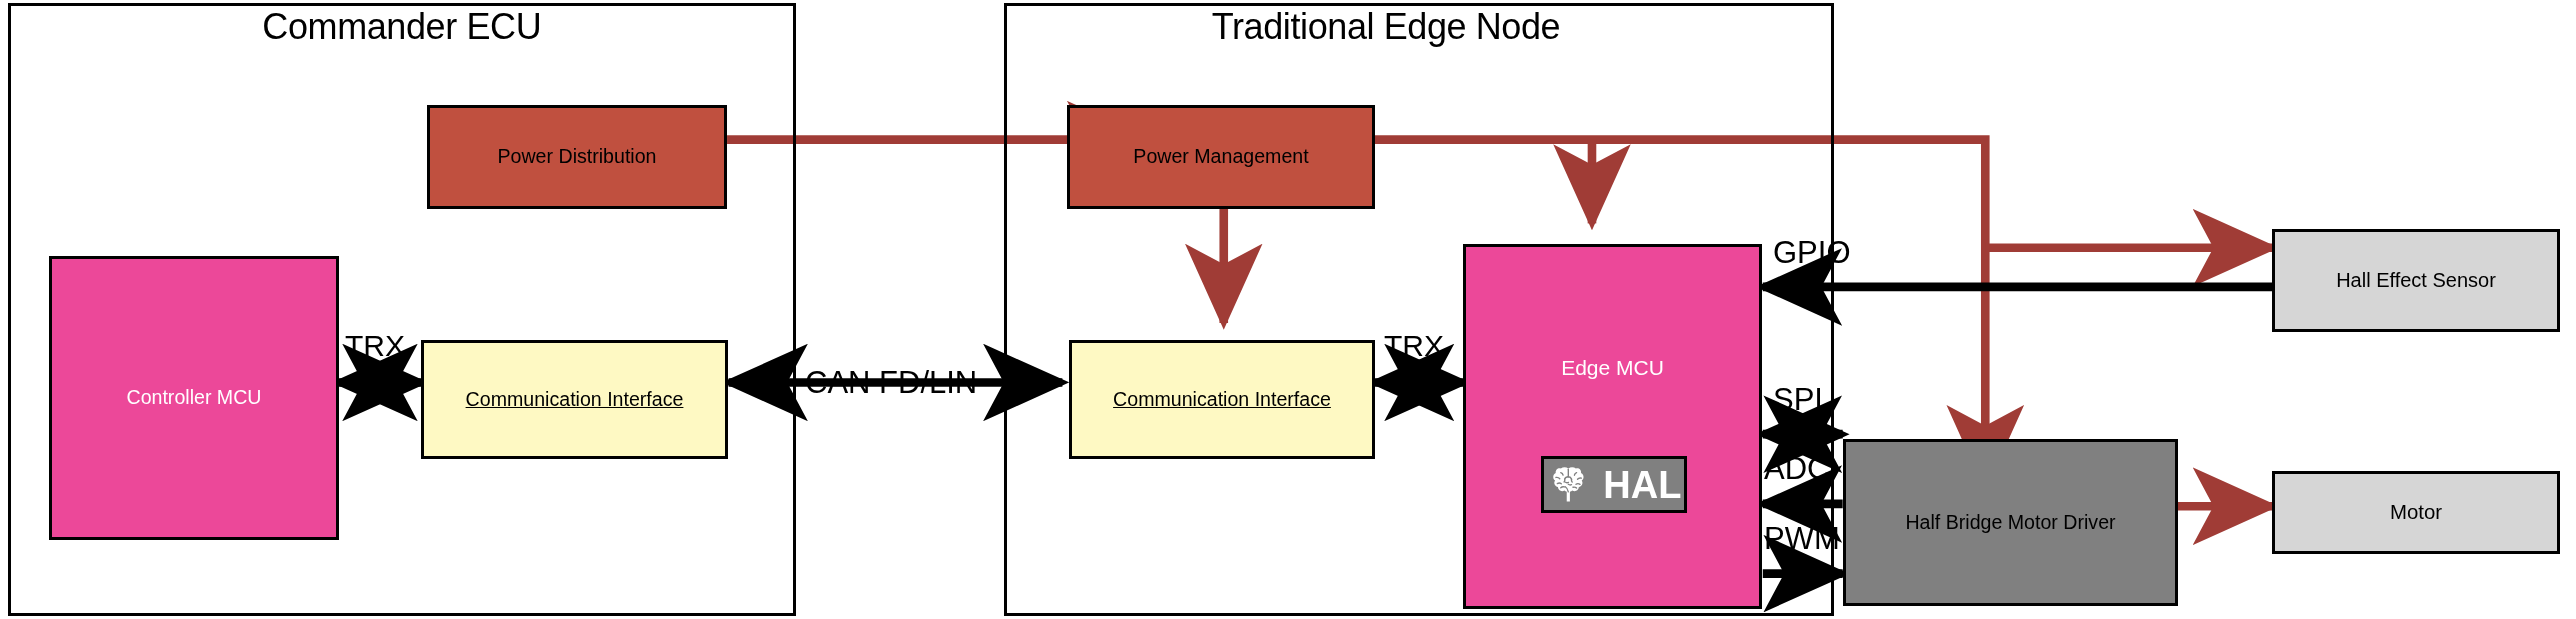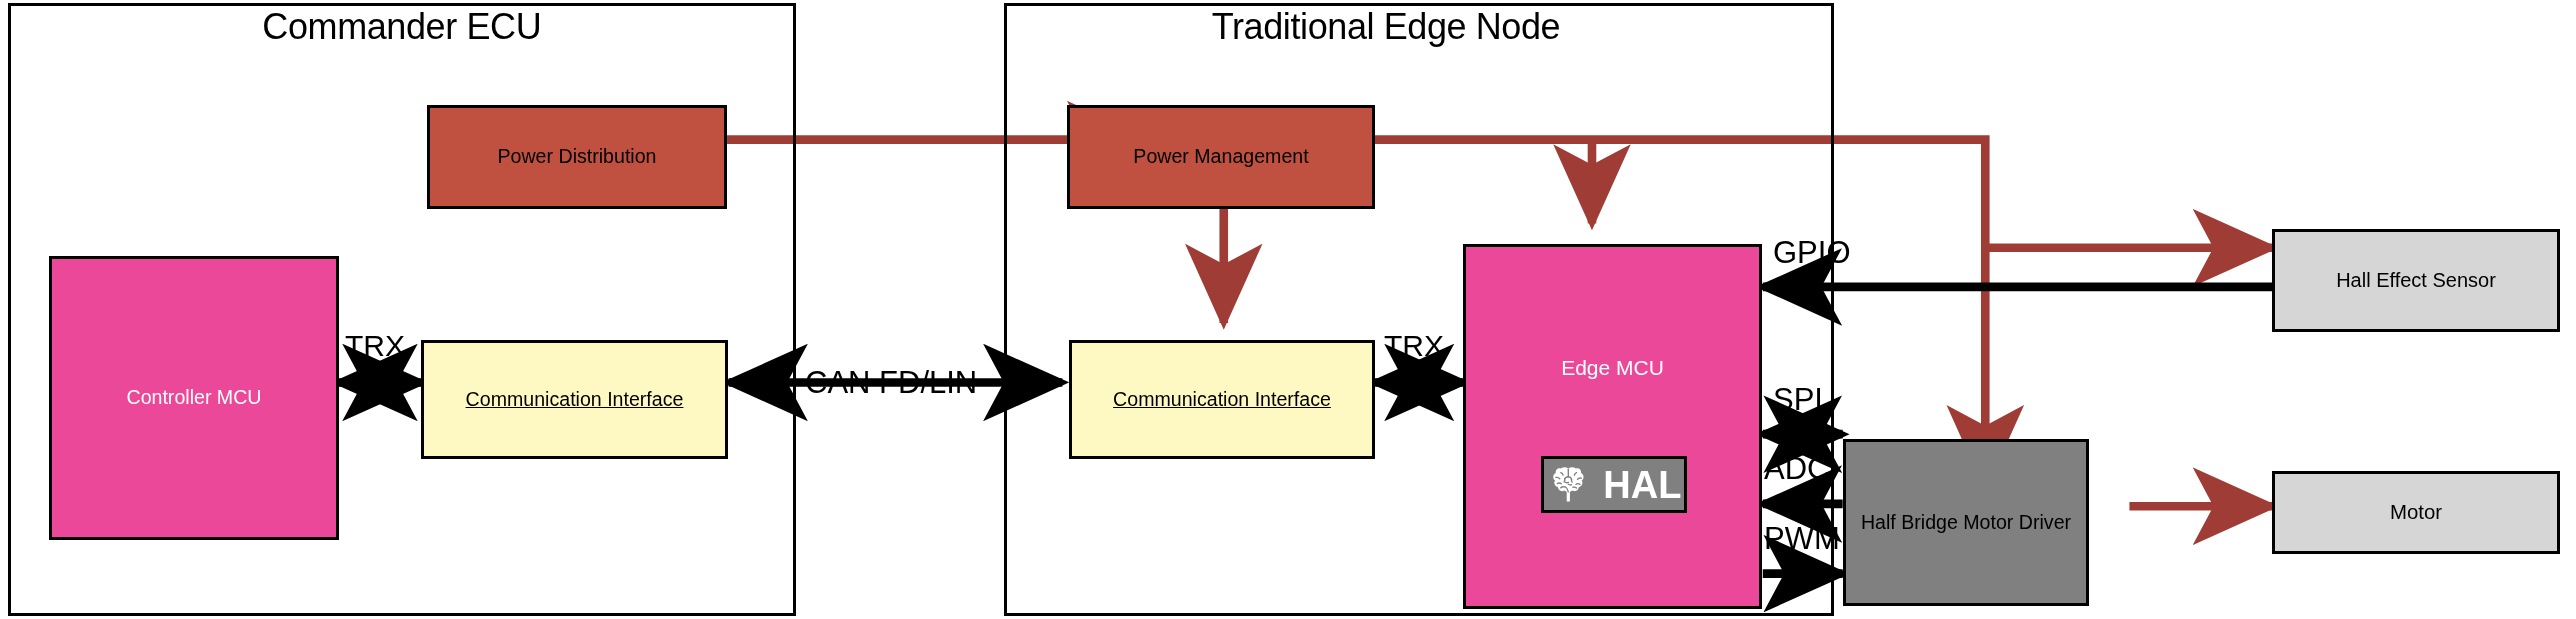--- a/index.html
+++ b/index.html
@@ -195,21 +195,21 @@
         <path d="M27 28c1.4 0.8 2.8 0.9 4.2 0.2"></path>
         <path d="M31 31c1.4 1 3 1.2 4.6 0.6"></path>
         <path d="M25.8 23.4c0.4 1.6 0 3.1-0.9 4.2"></path>
         <path d="M35.7 23.6c-0.4 1.6 0 3.1 1 4.2"></path>
         <path d="M31 41.9c-0.6-3.4-2.2-6-4.4-7.4"></path>
       </g>
     </svg>
     <span class="hal-text">HAL</span>
   </div>
 
-  <div class="node n-dgray" style="left:1843px; top:422px; width:246px; height:167px; font-size:19.6px;justify-content:flex-end;">
+  <div class="node n-dgray" style="left:1843px; top:422px; width:335px; height:167px; font-size:19.6px;justify-content:flex-end;">
     <span class="node-label">Half Bridge  Motor Driver</span>
   </div>
 
   <div class="node n-gray" style="left:2272px; top:212px; width:288px; height:103px; font-size:20px;">
     <span class="node-label">Hall Effect Sensor</span>
   </div>
 
   <div class="node n-gray" style="left:2272px; top:454px; width:288px; height:83px; font-size:20.4px;">
     <span class="node-label">Motor</span>
   </div>

